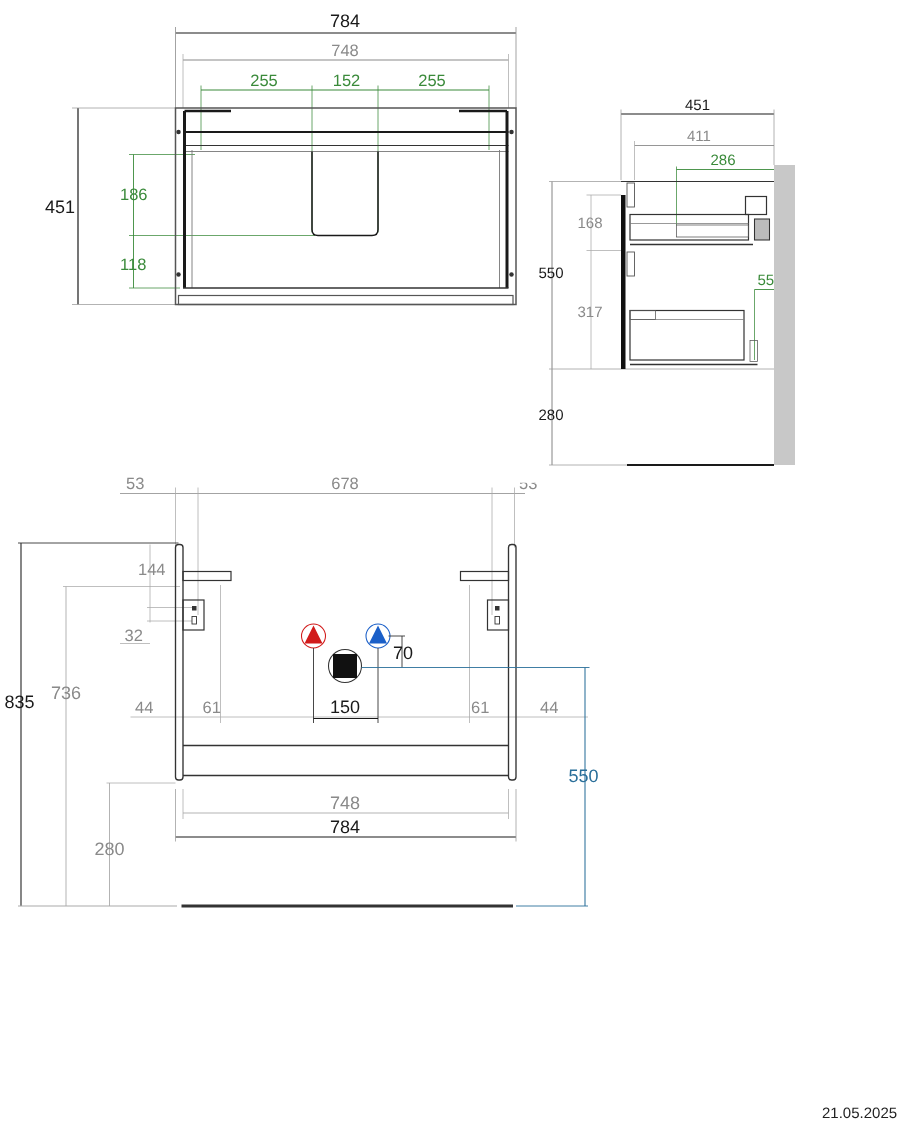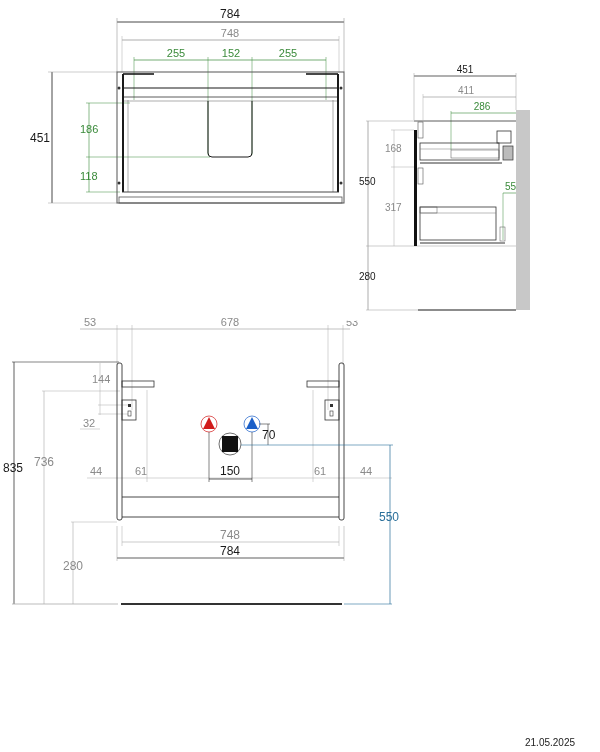--- a/index.html
+++ b/index.html
@@ -1,19 +1,19 @@
 <!DOCTYPE html>
 <html><head>
 <meta charset="utf-8">
 <style>
   html, body { margin: 0; padding: 0; background: #ffffff; }
   body { width: 600px; height: 752px; position: relative; overflow: hidden; font-family: "Liberation Sans", sans-serif; }
   svg { position: absolute; left: 0; top: 0; }
   .t { font-family: "Liberation Sans", sans-serif; }
-  .date { position: absolute; left: 525px; top: 737px; font-size: 10px; color: #222; font-family: "Liberation Sans", sans-serif; }
+  .date { position: absolute; left: 548px; top: 737px; font-size: 10px; color: #222; font-family: "Liberation Sans", sans-serif; }
 </style>
 </head>
 <body>
 
 <svg width="600" height="752" viewBox="0 0 600 752" xmlns="http://www.w3.org/2000/svg">
 
   <g>
 
     <line x1="117" y1="22" x2="344" y2="22" stroke="#1a1a1a" stroke-width="0.8"></line>
     <line x1="117" y1="18" x2="117" y2="72" stroke="#999" stroke-width="0.6"></line>

